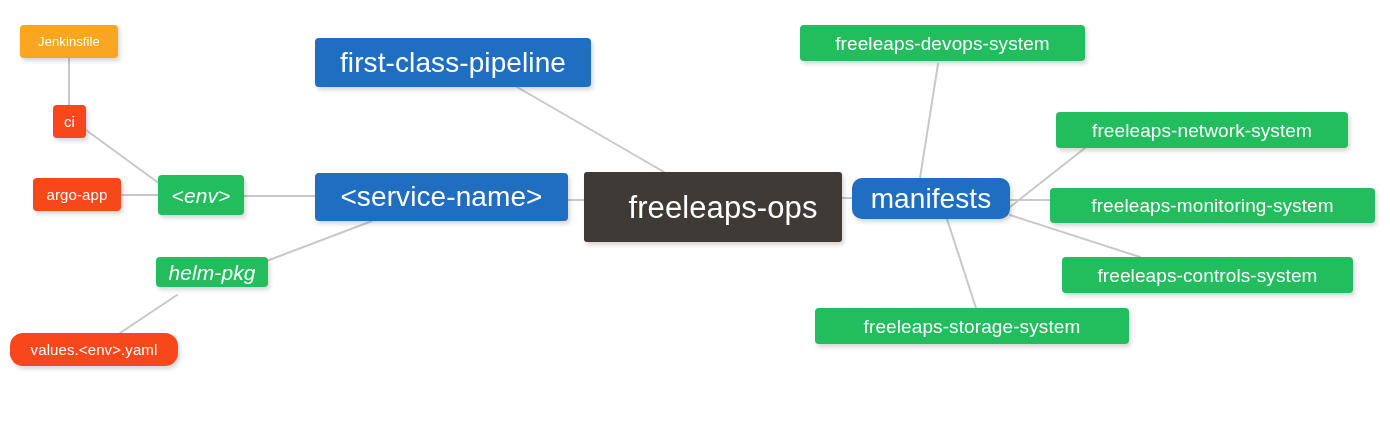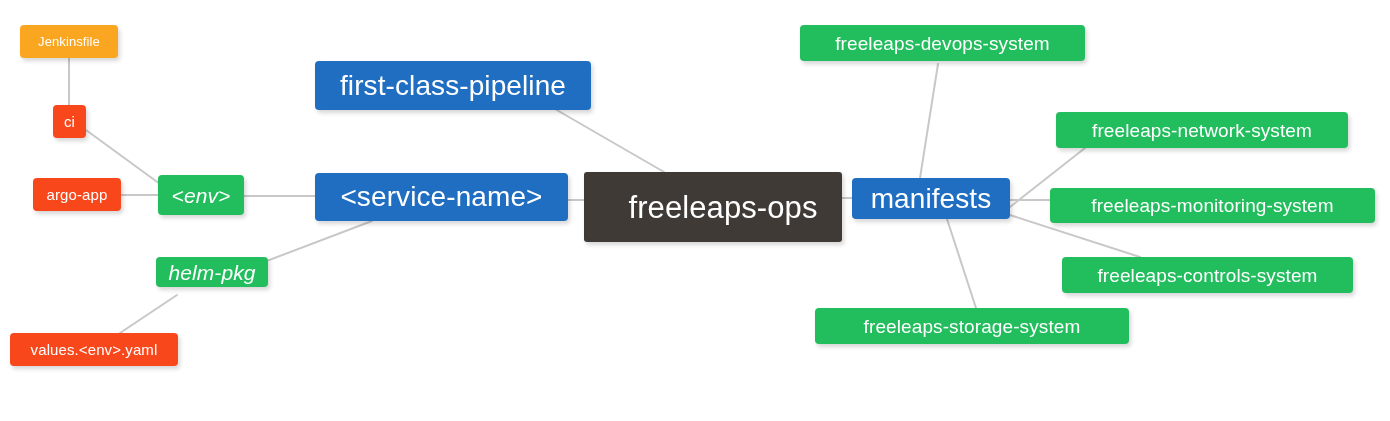--- a/index.html
+++ b/index.html
@@ -85,33 +85,33 @@
       </div>
       <div class="node red sz-xs" style="left: 33px; top: 178px; width: 88px; height: 33px;">
         <span>argo-app</span>
       </div>
       <div class="node green sz-md" style="left: 158px; top: 175px; width: 86px; height: 40px;">
         <span>&lt;env&gt;</span>
       </div>
       <div class="node green sz-md" style="left: 156px; top: 257px; width: 112px; height: 30px;">
         <span>helm-pkg</span>
       </div>
-      <div class="node red sz-xs" style="left: 10px; top: 333px; width: 168px; height: 33px;">
+      <div class="node red sz-xs" style="left: 10px; top: 333px; width: 168px; height: 33px; border-radius: 13px;">
         <span>values.&lt;env&gt;.yaml</span>
       </div>
-      <div class="node blue sz-lg" style="left: 315px; top: 38px; width: 276px; height: 49px; margin-top: 23px;">
+      <div class="node blue sz-lg" style="left: 315px; top: 38px; width: 276px; height: 49px;">
         <span>first-class-pipeline</span>
       </div>
       <div class="node blue sz-lg" style="left: 315px; top: 173px; width: 253px; height: 48px;">
         <span>&lt;service-name&gt;</span>
       </div>
       <div class="node root sz-xl" style="left: 584px; top: 172px; width: 258px; height: 70px;">
         <span>freeleaps-ops</span>
       </div>
-      <div class="node blue sz-lg" style="left: 852px; top: 178px; width: 158px; height: 41px;">
+      <div class="node blue sz-lg" style="left: 852px; top: 178px; width: 158px; height: 41px; border-radius: 10px;">
         <span>manifests</span>
       </div>
       <div class="node green sz-sm" style="left: 800px; top: 25px; width: 285px; height: 36px;">
         <span>freeleaps-devops-system</span>
       </div>
       <div class="node green sz-sm" style="left: 1056px; top: 112px; width: 292px; height: 36px; justify-content: center;">
         <span>freeleaps-network-system</span>
       </div>
       <div class="node green sz-sm" style="left: 1050px; top: 188px; width: 325px; height: 35px;">
         <span>freeleaps-monitoring-system</span>

